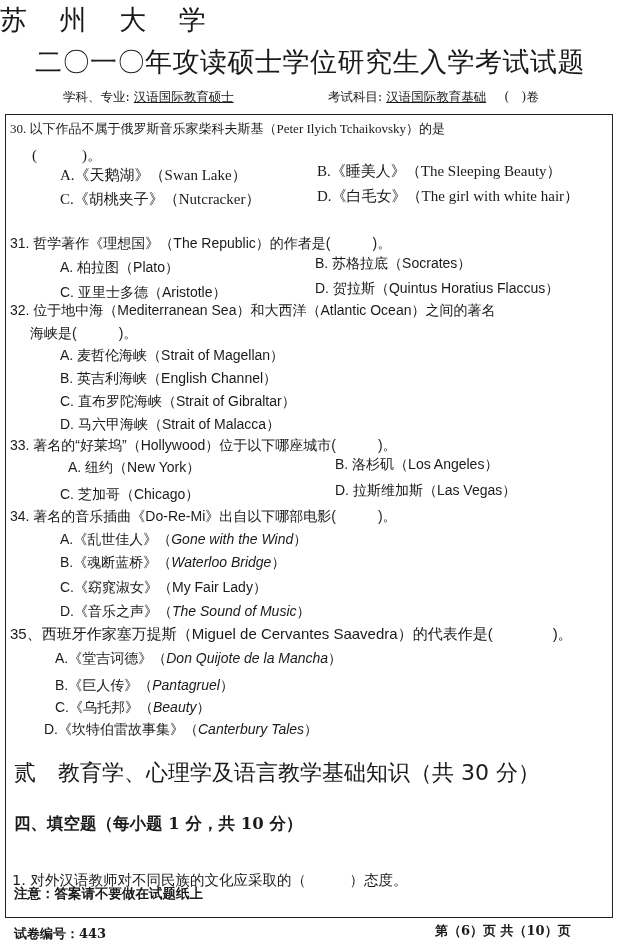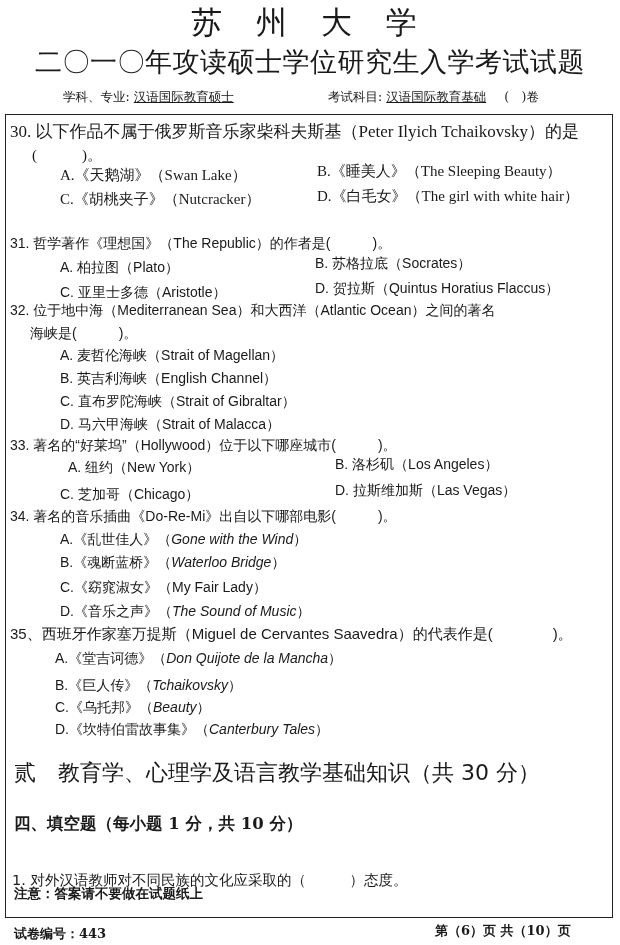--- a/index.html
+++ b/index.html
@@ -2,21 +2,21 @@
 <html><head>
 <meta charset="utf-8">
 <style>
   html, body { margin:0; padding:0; }
   body {
     width:620px; height:945px; background:#ffffff; color:#1a1a1a;
     font-family: "DejaVu Serif", "Liberation Serif", serif;
     position:relative; overflow:hidden;
   }
   .abs { position:absolute; white-space:nowrap; }
-  .uni-title { left:0; width:620px; top:2px; text-align:center; font-size:31px; letter-spacing:12px; font-family:"DejaVu Sans","Liberation Sans",sans-serif; }
+  .uni-title { left:0; width:620px; top:2px; text-align:left; font-size:27px; letter-spacing:12px; font-family:"DejaVu Sans","Liberation Sans",sans-serif; }
   .exam-title { left:0; width:620px; top:44px; text-align:center; font-size:27px; font-family:"DejaVu Sans","Liberation Sans",sans-serif; letter-spacing:0.5px; }
   .meta { top:89px; font-size:12.5px; }
   .meta .val { text-decoration:underline; }
   .box {
     position:absolute; left:5px; top:114px; width:608px; height:804px;
     border:1.6px solid #222; box-sizing:border-box;
   }
   .q { font-size:15.5px; font-family:"DejaVu Sans","Liberation Sans",sans-serif; }
   .qs { font-size:15px; font-family:"Liberation Serif","DejaVu Serif",serif; }
   .sans { font-family:"Liberation Sans","DejaVu Sans",sans-serif; font-size:14px; }
@@ -37,21 +37,21 @@
   <span class="val">汉语国际教育硕士</span>
 </div>
 <div class="abs meta" style="left:328px;">
   <span>考试科目:</span>
   <span class="val">汉语国际教育基础</span>
   <span style="margin-left:14px;">(　)卷</span>
 </div>
 
 <div class="box"></div>
 
-<div class="abs qs" style="left:10px;top:120px;font-size:17px;">30. 以下作品不属于俄罗斯音乐家柴科夫斯基（Peter Ilyich Tchaikovsky）的是</div>
+<div class="abs qs" style="left:10px;top:120px;font-size:13px;">30. 以下作品不属于俄罗斯音乐家柴科夫斯基（Peter Ilyich Tchaikovsky）的是</div>
 <div class="abs qs" style="left:32px;top:146px;">(　　　)。</div>
 <div class="abs qs" style="left:60px;top:166px;">A.《天鹅湖》（Swan Lake）</div>
 <div class="abs qs" style="left:317px;top:162px;">B.《睡美人》（The Sleeping Beauty）</div>
 <div class="abs qs" style="left:60px;top:190px;">C.《胡桃夹子》（Nutcracker）</div>
 <div class="abs qs" style="left:317px;top:187px;">D.《白毛女》（The girl with white hair）</div>
 
 <div class="abs sans" style="left:10px;top:235px;">31. 哲学著作《理想国》（The Republic）的作者是(　　　)。</div>
 <div class="abs sans" style="left:60px;top:259px;">A. 柏拉图（Plato）</div>
 <div class="abs sans" style="left:315px;top:255px;">B. 苏格拉底（Socrates）</div>
 <div class="abs sans" style="left:60px;top:284px;">C. 亚里士多德（Aristotle）</div>
@@ -71,23 +71,23 @@
 <div class="abs sans" style="left:335px;top:482px;">D. 拉斯维加斯（Las Vegas）</div>
 
 <div class="abs sans" style="left:10px;top:508px;">34. 著名的音乐插曲《Do-Re-Mi》出自以下哪部电影(　　　)。</div>
 <div class="abs sans" style="left:60px;top:531px;"><span>A.《乱世佳人》（</span><span class="it">Gone with the Wind</span><span>）</span></div>
 <div class="abs sans" style="left:60px;top:554px;"><span>B.《魂断蓝桥》（</span><span class="it">Waterloo Bridge</span><span>）</span></div>
 <div class="abs sans" style="left:60px;top:579px;"><span>C.《窈窕淑女》（My Fair Lady）</span></div>
 <div class="abs sans" style="left:60px;top:603px;"><span>D.《音乐之声》（</span><span class="it">The Sound of Music</span><span>）</span></div>
 
 <div class="abs sans" style="left:10px;top:625px;font-size:15px;">35、西班牙作家塞万提斯（Miguel de Cervantes Saavedra）的代表作是(　　　　)。</div>
 <div class="abs sans" style="left:55px;top:650px;"><span>A.《堂吉诃德》（</span><span class="it">Don Quijote de la Mancha</span><span>）</span></div>
-<div class="abs sans" style="left:55px;top:677px;"><span>B.《巨人传》（</span><span class="it">Tchaikovsky</span><span>）</span></div>
+<div class="abs sans" style="left:55px;top:677px;"><span>B.《巨人传》（</span><span class="it">Pantagruel</span><span>）</span></div>
 <div class="abs sans" style="left:55px;top:699px;"><span>C.《乌托邦》（</span><span class="it">Beauty</span><span>）</span></div>
-<div class="abs sans" style="left:55px;top:721px;"><span>D.《坎特伯雷故事集》（</span><span class="it">Canterbury Tales</span><span>）</span></div>
+<div class="abs sans" style="left:44px;top:721px;"><span>D.《坎特伯雷故事集》（</span><span class="it">Canterbury Tales</span><span>）</span></div>
 
 <div class="abs sec" style="left:14px;top:758px;">贰　教育学、心理学及语言教学基础知识（共 30 分）</div>
 <div class="abs sub" style="left:14px;top:813px;">四、填空题（每小题 1 分，共 10 分）</div>
 <div class="abs q" style="left:12px;top:851px;font-size:14.5px;margin-top:20px;">1. 对外汉语教师对不同民族的文化应采取的（　　　）态度。</div>
 <div class="abs note" style="left:14px;top:885px;">注意：答案请不要做在试题纸上</div>
 
 <div class="abs foot" style="left:14px;top:925px;">试卷编号：443</div>
 <div class="abs foot" style="left:435px;top:922px;">第（6）页 共（10）页</div>
 
 </body></html>

